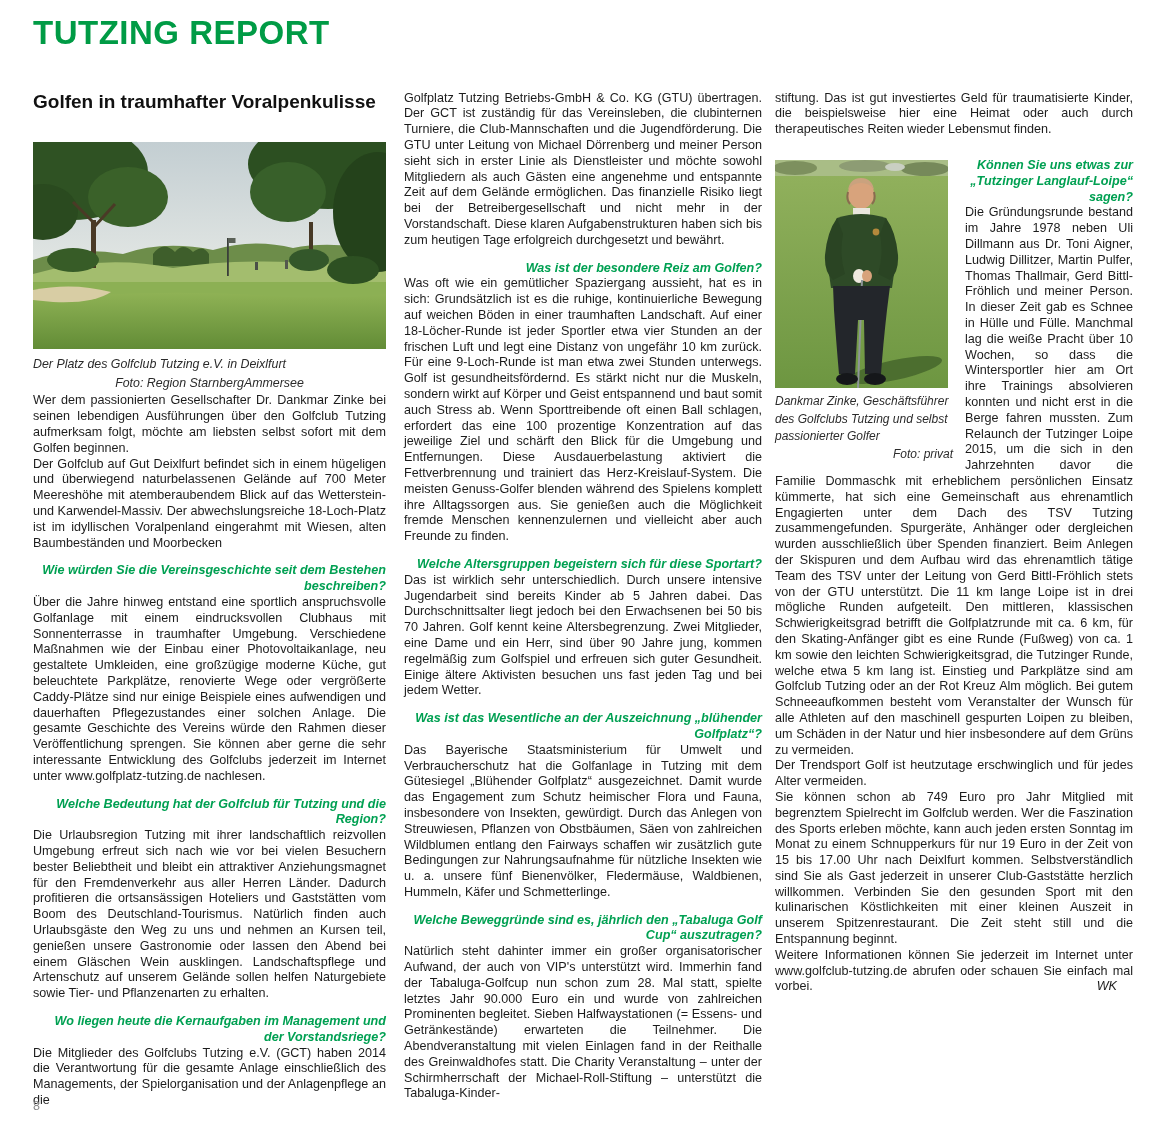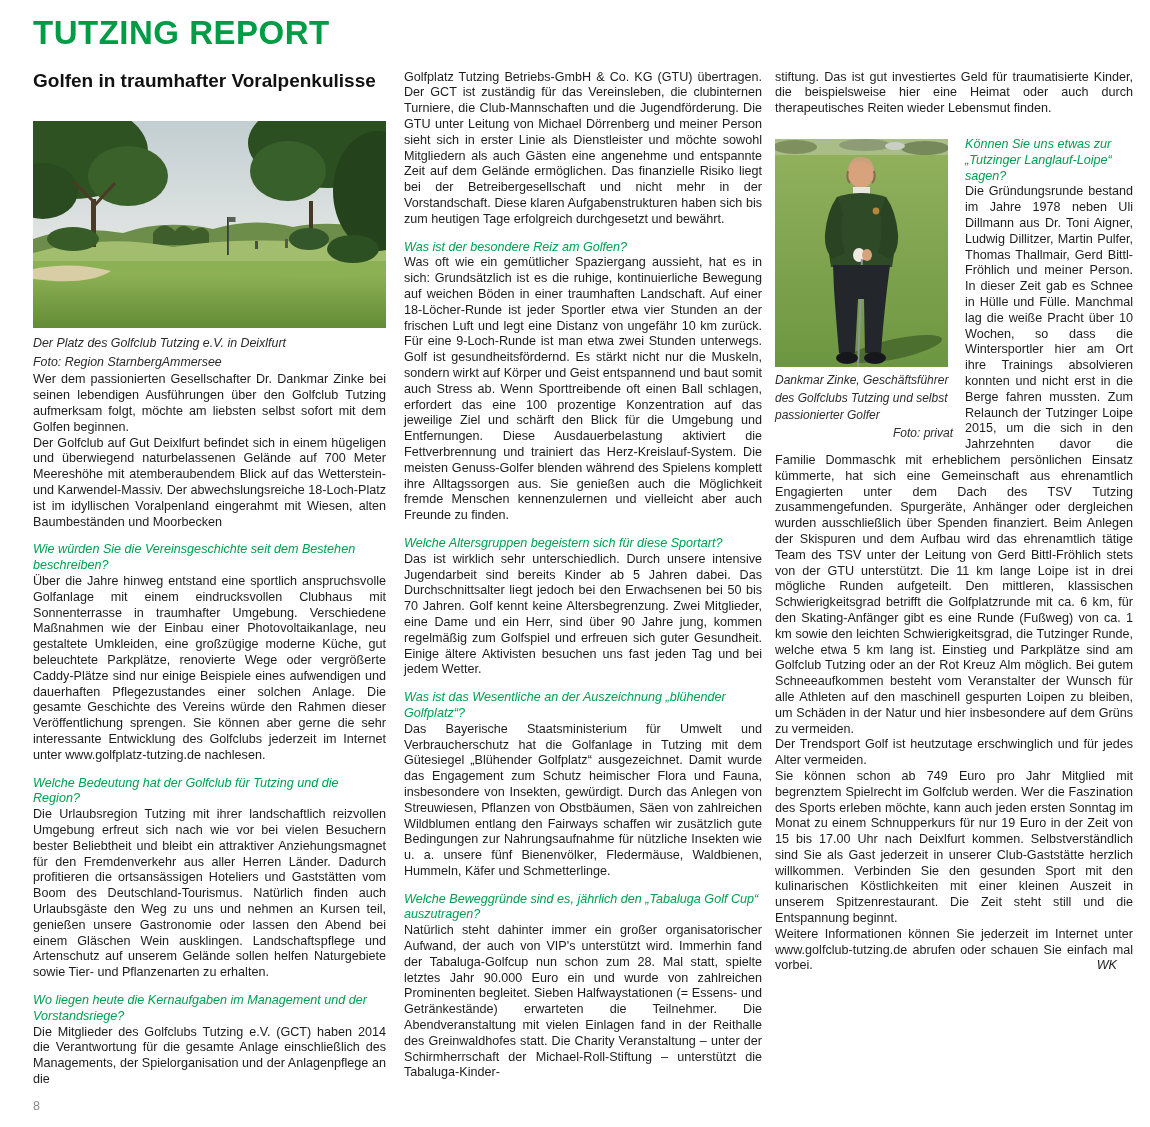--- a/index.html
+++ b/index.html
@@ -14,40 +14,40 @@
     font-family:"Liberation Sans","DejaVu Sans",sans-serif;
     color:var(--ink);
     position:relative;
     overflow:hidden;
   }
   .page{padding:16px 17px 8px 33px;height:100%;position:relative;border-radius:26px;}
   .masthead{
     font-size:33px;font-weight:bold;color:var(--green);
     letter-spacing:.5px;line-height:1.05;
   }
-  .columns{display:flex;margin-top:19px;align-items:flex-start;}
+  .columns{display:flex;margin-top:40px;align-items:flex-start;}
   .col{text-align:justify;font-size:12.6px;line-height:15.8px;hyphens:auto;}
   .col1{width:353px;margin-right:18px;}
   .col2{width:358px;margin-right:13px;}
   .col3{width:358px;}
   .article-title{
     font-size:19px;font-weight:bold;color:#111;
     line-height:1.15;text-align:left;
   }
   .lead-photo{margin-top:30px;width:353px;height:207px;overflow:hidden;}
   .lead-photo svg{display:block;}
   .caption{
     margin-top:6px;font-style:italic;font-size:12.4px;line-height:19px;
     color:#2b2b2b;text-align:left;
   }
-  .caption .credit{text-align:left;}
+  .caption .credit{text-align:center;}
   .col p.body{margin:0;}
   .col p.q{
-    color:var(--green-q);font-style:italic;font-weight:normal;
-    margin-top:12px;text-align:left;
+    color:var(--green-q);font-style:italic;font-weight:bold;
+    margin-top:12px;text-align:right;
   }
   .col1 .first-body{margin-top:9px;}
   .loipe-wrap{margin-top:20px;overflow:visible;}
   .loipe-wrap::after{content:"";display:block;clear:both;}
   .portrait-block{float:left;width:178px;margin:2px 12px 4px 0;}
   .portrait-photo{width:173px;height:228px;overflow:hidden;}
   .portrait-photo svg{display:block;}
   .caption2{
     margin-top:5px;font-style:italic;font-size:12px;line-height:17.5px;
     color:#2b2b2b;text-align:left;

